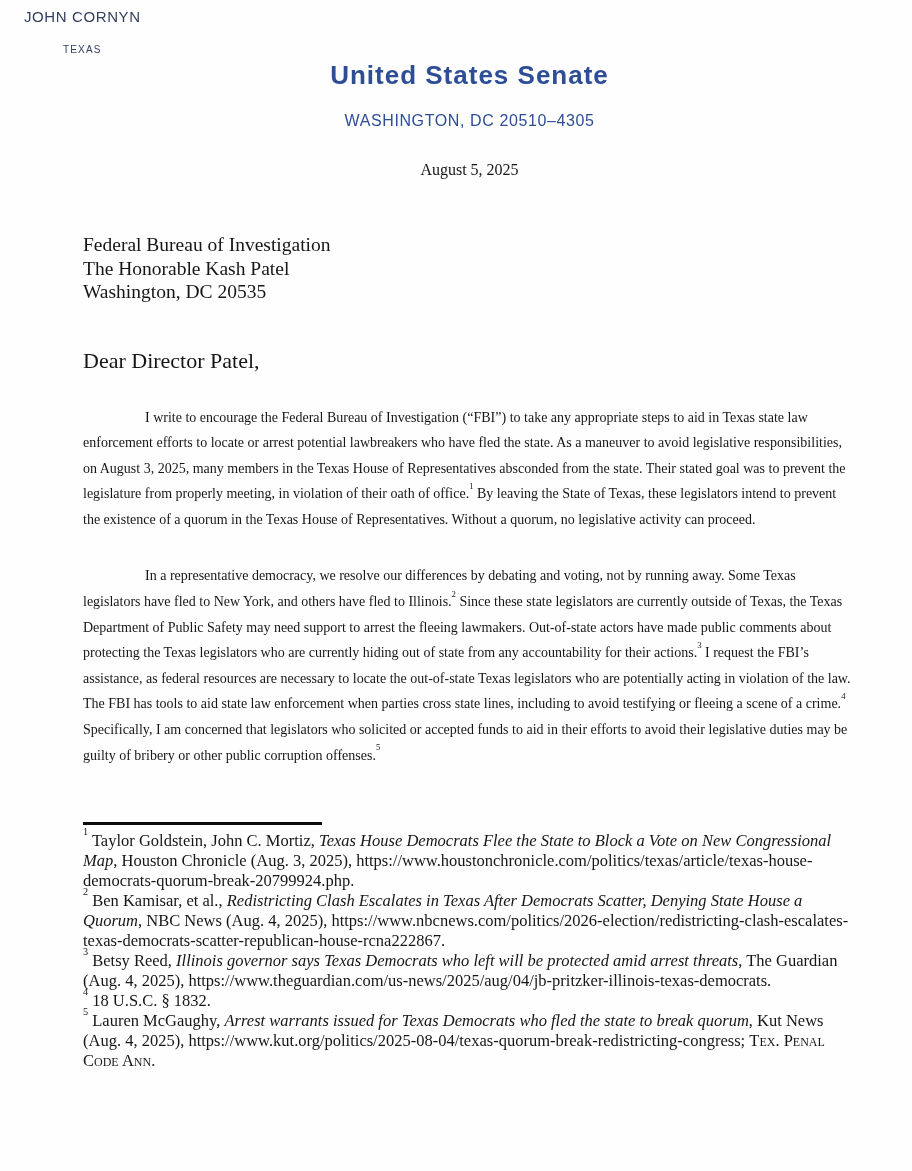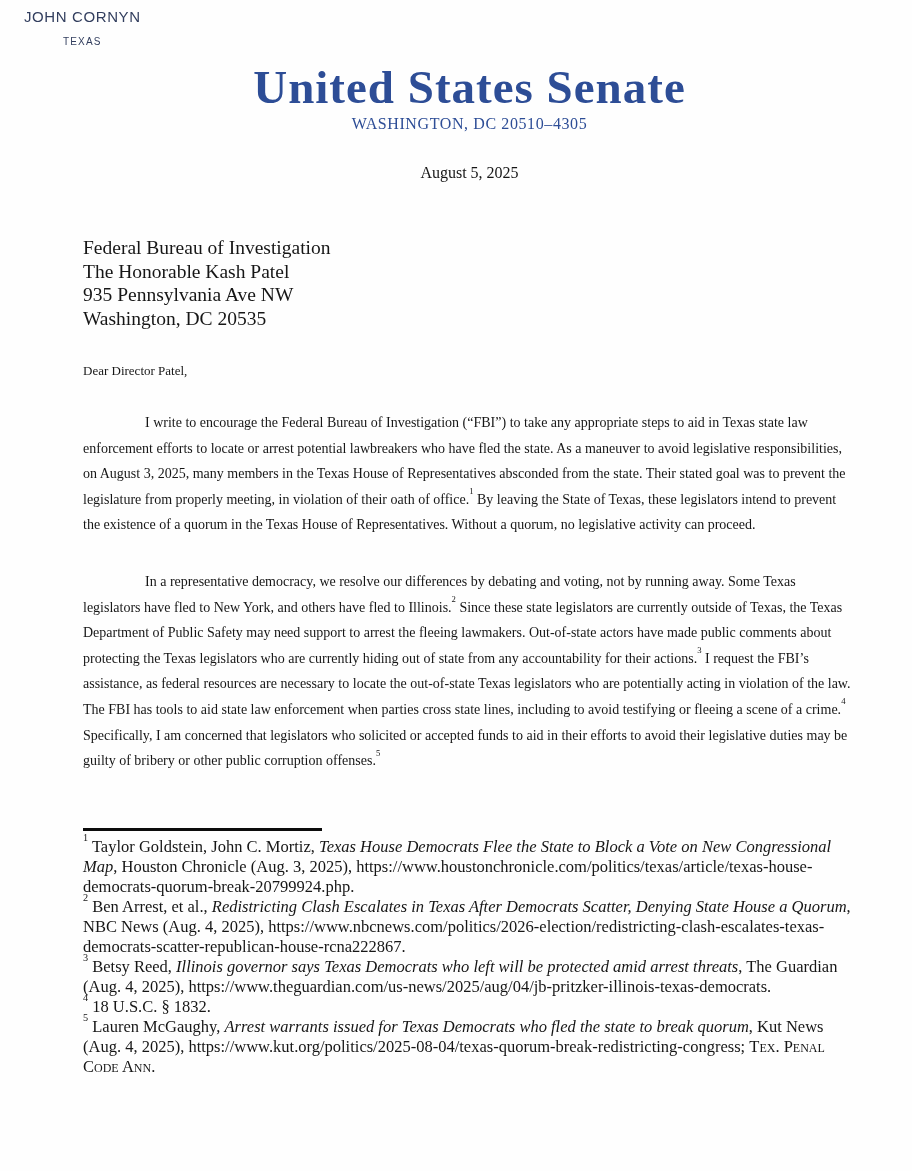--- a/index.html
+++ b/index.html
@@ -19,41 +19,41 @@
   
   .sender {
     position: absolute;
     top: 8px;
     left: 24px;
     text-align: center;
     font-family: "Liberation Sans", sans-serif;
     color: #323e5e;
   }
   .sender-name { font-size: 15px; letter-spacing: 0.6px; }
-  .sender-state { font-size: 10px; letter-spacing: 1.2px; margin-top: 11px; }
+  .sender-state { font-size: 10px; letter-spacing: 1.2px; margin-top: 19px; }
   .org { text-align: center; padding-top: 60px; }
   .org-name {
-    font-family: Liberation Serif, serif;
+    font-family: Liberation Sans, sans-serif;
     font-weight: 700;
-    font-size: 47px;
+    font-size: 26px;
     color: var(--accent);
     letter-spacing: 1px;
     text-align: center;
   }
   .org-addr {
-    font-family: Liberation Serif, serif;
+    font-family: Liberation Sans, sans-serif;
     font-size: 16px;
     letter-spacing: 0.6px;
     color: var(--accent);
-    margin-top: 1px;
+    margin-top: 21px;
   }
   
   .date { text-align: center; margin-top: 31px; font-size: 16px; }
   .recipient { margin-top: 54px; font-size: 19.5px; line-height: 23.5px; }
-  .salutation { margin-top: 33px; font-size: 13px; }
+  .salutation { margin-top: 44px; font-size: 22px; }
   .letter-body p {
     margin-top: 31px;
     font-size: 14px;
     line-height: 25.6px;
     text-indent: 62px;
   }
   sup { font-size: 62%; line-height: 0; position: relative; top: -0.45em; }
   .it { font-style: italic; }
   .sc { font-variant: small-caps; }
   .footnote-rule {
@@ -78,34 +78,33 @@
   <div class="org">
     <div class="org-name">United States Senate</div>
     <div class="org-addr">WASHINGTON, DC 20510–4305</div>
   </div>
 
   <div class="date">August 5, 2025</div>
 
   <div class="recipient" id="recipient">
       <div>Federal Bureau of Investigation</div>
       <div>The Honorable Kash Patel</div>
-      <div>935 Pennsylvania Ave NW</div>
       <div>Washington, DC 20535</div>
     </div>
 
   <div class="salutation">Dear Director Patel,</div>
 
   <div class="letter-body" id="paragraphs">
       <p><span>I write to encourage the Federal Bureau of Investigation (“FBI”) to take any appropriate steps to aid in Texas state law enforcement efforts to locate or arrest potential lawbreakers who have fled the state. As a maneuver to avoid legislative responsibilities, on August 3, 2025, many members in the Texas House of Representatives absconded from the state. Their stated goal was to prevent the legislature from properly meeting, in violation of their oath of office.</span><sup>1</sup><span> By leaving the State of Texas, these legislators intend to prevent the existence of a quorum in the Texas House of Representatives. Without a quorum, no legislative activity can proceed.</span></p>
       <p><span>In a representative democracy, we resolve our differences by debating and voting, not by running away. Some Texas legislators have fled to New York, and others have fled to Illinois.</span><sup>2</sup><span> Since these state legislators are currently outside of Texas, the Texas Department of Public Safety may need support to arrest the fleeing lawmakers. Out-of-state actors have made public comments about protecting the Texas legislators who are currently hiding out of state from any accountability for their actions.</span><sup>3</sup><span> I request the FBI’s assistance, as federal resources are necessary to locate the out-of-state Texas legislators who are potentially acting in violation of the law. The FBI has tools to aid state law enforcement when parties cross state lines, including to avoid testifying or fleeing a scene of a crime.</span><sup>4</sup><span> Specifically, I am concerned that legislators who solicited or accepted funds to aid in their efforts to avoid their legislative duties may be guilty of bribery or other public corruption offenses.</span><sup>5</sup></p>
     </div>
 
   <hr class="footnote-rule">
 
   <div class="footnotes" id="footnotes">
       <div class="footnote"><sup>1</sup><span> Taylor Goldstein, John C. Mortiz, </span><span class="it">Texas House Democrats Flee the State to Block a Vote on New Congressional Map</span><span>, Houston Chronicle (Aug. 3, 2025), https://www.houstonchronicle.com/politics/texas/article/texas-house-democrats-quorum-break-20799924.php.</span></div>
-      <div class="footnote"><sup>2</sup><span> Ben Arrest, et al., </span><span class="it">Redistricting Clash Escalates in Texas After Democrats Scatter, Denying State House a Quorum</span><span>, NBC News (Aug. 4, 2025), https://www.nbcnews.com/politics/2026-election/redistricting-clash-escalates-texas-democrats-scatter-republican-house-rcna222867.</span></div>
+      <div class="footnote"><sup>2</sup><span> Ben Kamisar, et al., </span><span class="it">Redistricting Clash Escalates in Texas After Democrats Scatter, Denying State House a Quorum</span><span>, NBC News (Aug. 4, 2025), https://www.nbcnews.com/politics/2026-election/redistricting-clash-escalates-texas-democrats-scatter-republican-house-rcna222867.</span></div>
       <div class="footnote"><sup>3</sup><span> Betsy Reed, </span><span class="it">Illinois governor says Texas Democrats who left will be protected amid arrest threats</span><span>, The Guardian (Aug. 4, 2025), https://www.theguardian.com/us-news/2025/aug/04/jb-pritzker-illinois-texas-democrats.</span></div>
       <div class="footnote"><sup>4</sup><span> 18 U.S.C. § 1832.</span></div>
       <div class="footnote"><sup>5</sup><span> Lauren McGaughy, </span><span class="it">Arrest warrants issued for Texas Democrats who fled the state to break quorum</span><span>, Kut News (Aug. 4, 2025), https://www.kut.org/politics/2025-08-04/texas-quorum-break-redistricting-congress; </span><span class="sc">Tex. Penal Code Ann.</span></div>
     </div>
 
 </div>
 
 </body></html>

